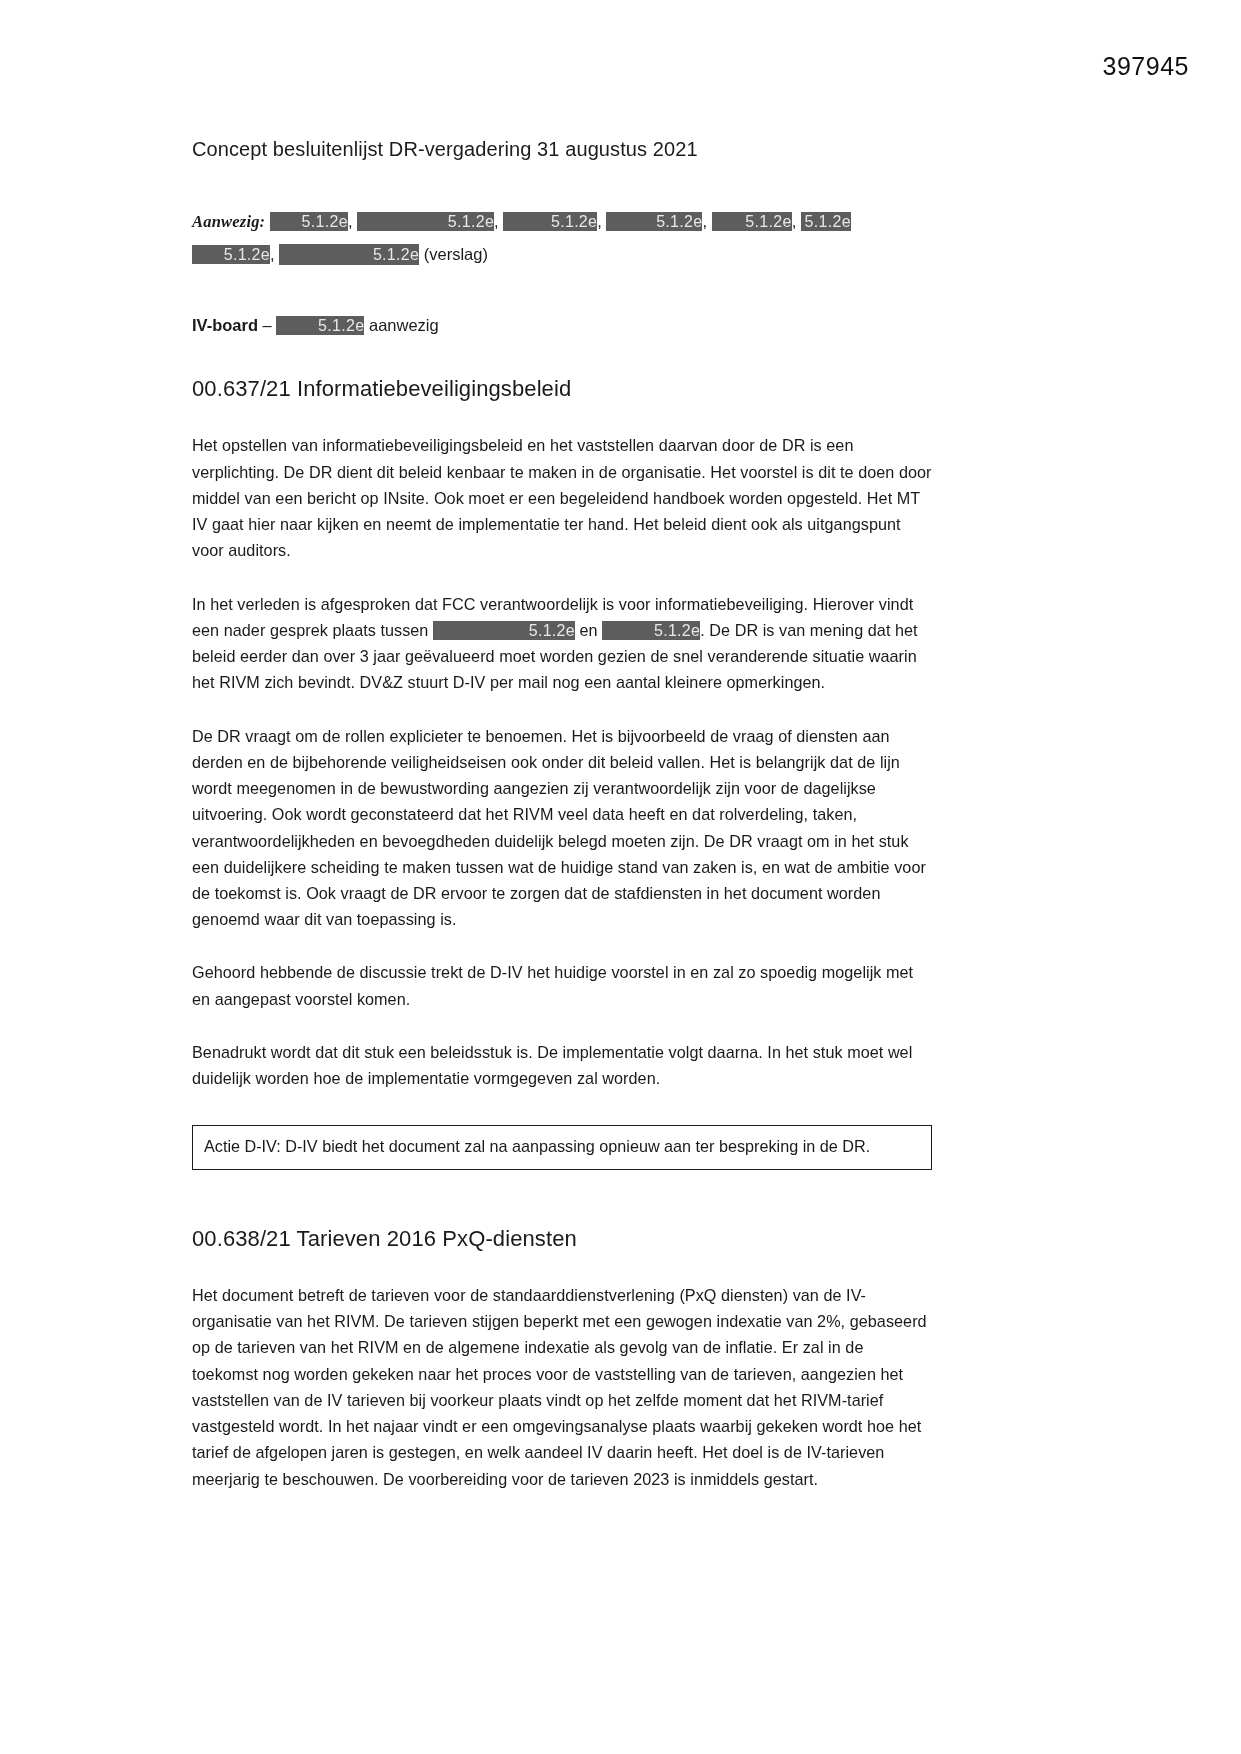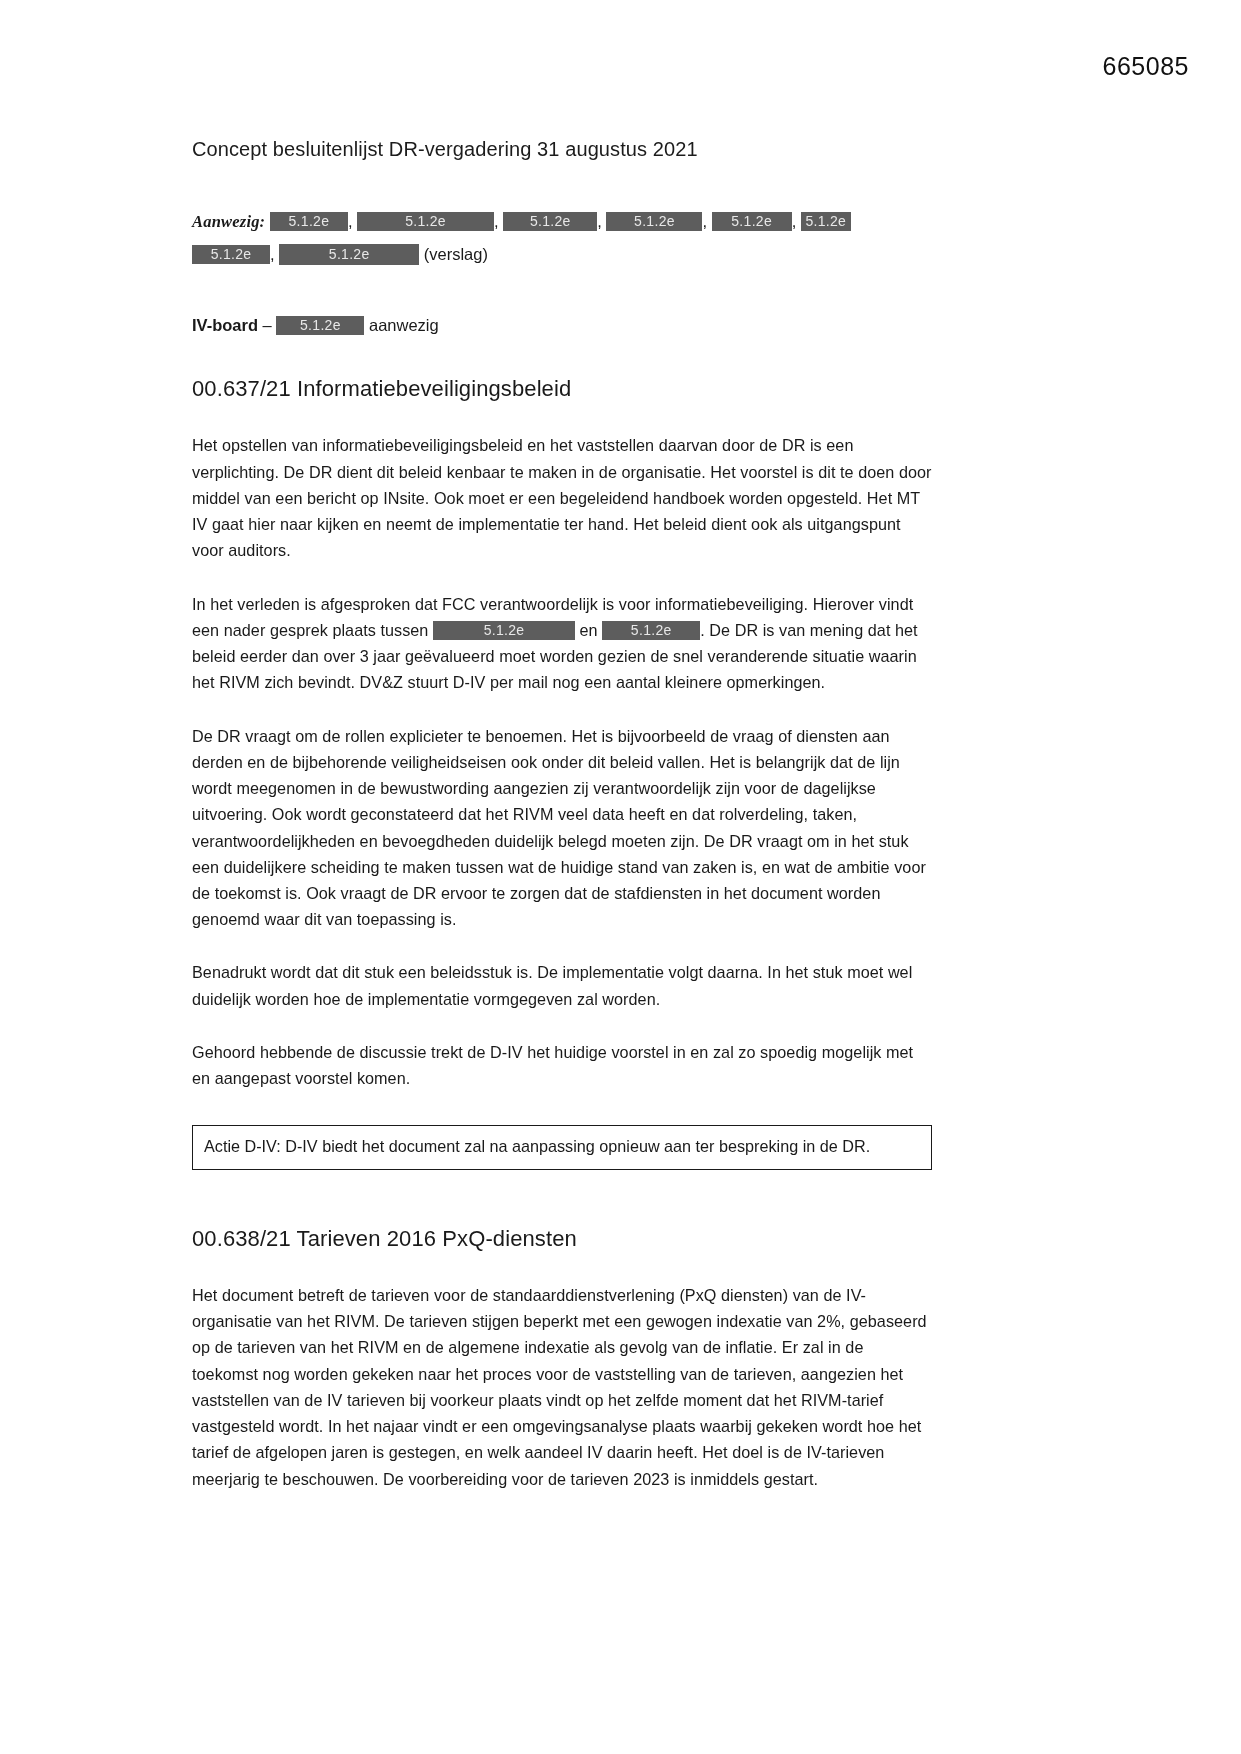--- a/index.html
+++ b/index.html
@@ -48,22 +48,22 @@
     font-style: italic;
     font-weight: 600;
     font-size: 16.5px;
     letter-spacing: 0.2px;
     font-family: Liberation Serif, serif;
   }
   .redaction {
     display: inline-block;
     background: #5d5d5d;
     color: #e8e8e8;
-    font-size: 14px;
-    text-align: center;
+    font-size: 16px;
+    text-align: right;
     vertical-align: middle;
     line-height: 19px;
     height: 19px;
     letter-spacing: 0.3px;
     position: relative;
     top: -1px;
     overflow: hidden;
     white-space: nowrap;
   }
   .redaction.tall {
@@ -101,21 +101,21 @@
     width: 740px;
   }
   .gap-lg { height: 56px; }
   .inline-red-wrap { white-space: nowrap; }
 </style>
 </head>
 <body>
 
 <div class="page">
 
-  <div class="page-number">665085</div>
+  <div class="page-number">397945</div>
 
   <div class="content">
 
     <div class="doc-title">Concept besluitenlijst DR-vergadering 31 augustus 2021</div>
 
     <div class="attendees">
       <span class="lbl">Aanwezig:</span>
       <span class="inline-red-wrap">
         <span class="redaction" style="width:78px">5.1.2e</span><span class="sep">,</span>
       </span>
@@ -157,23 +157,23 @@
 
     <p class="body">
       <span>In het verleden is afgesproken dat FCC verantwoordelijk is voor informatiebeveiliging. Hierover vindt een nader gesprek plaats tussen</span>
       <span class="redaction" style="width:142px">5.1.2e</span>
       <span>en</span>
       <span class="redaction" style="width:98px">5.1.2e</span><span>. De DR is van mening dat het beleid eerder dan over 3 jaar geëvalueerd moet worden gezien de snel veranderende situatie waarin het RIVM zich bevindt. DV&amp;Z stuurt D-IV per mail nog een aantal kleinere opmerkingen.</span>
     </p>
 
     <p class="body">De DR vraagt om de rollen explicieter te benoemen. Het is bijvoorbeeld de vraag of diensten aan derden en de bijbehorende veiligheidseisen ook onder dit beleid vallen. Het is belangrijk dat de lijn wordt meegenomen in de bewustwording aangezien zij verantwoordelijk zijn voor de dagelijkse uitvoering. Ook wordt geconstateerd dat het RIVM veel data heeft en dat rolverdeling, taken, verantwoordelijkheden en bevoegdheden duidelijk belegd moeten zijn. De DR vraagt om in het stuk een duidelijkere scheiding te maken tussen wat de huidige stand van zaken is, en wat de ambitie voor de toekomst is. Ook vraagt de DR ervoor te zorgen dat de stafdiensten in het document worden genoemd waar dit van toepassing is.</p>
 
+    <p class="body">Gehoord hebbende de discussie trekt de D-IV het huidige voorstel in en zal zo spoedig mogelijk met en aangepast voorstel komen.</p>
+
     <p class="body">Benadrukt wordt dat dit stuk een beleidsstuk is. De implementatie volgt daarna. In het stuk moet wel duidelijk worden hoe de implementatie vormgegeven zal worden.</p>
-
-    <p class="body">Gehoord hebbende de discussie trekt de D-IV het huidige voorstel in en zal zo spoedig mogelijk met en aangepast voorstel komen.</p>
 
     <div class="statement-box">Actie D-IV: D-IV biedt het document zal na aanpassing opnieuw aan ter bespreking in de DR.</div>
 
     <div class="gap-lg"></div>
 
     <div class="section-heading">00.638/21 Tarieven 2016 PxQ-diensten</div>
 
     <p class="body">Het document betreft de tarieven voor de standaarddienstverlening (PxQ diensten) van de IV-organisatie van het RIVM. De tarieven stijgen beperkt met een gewogen indexatie van 2%, gebaseerd op de tarieven van het RIVM en de algemene indexatie als gevolg van de inflatie. Er zal in de toekomst nog worden gekeken naar het proces voor de vaststelling van de tarieven, aangezien het vaststellen van de IV tarieven bij voorkeur plaats vindt op het zelfde moment dat het RIVM-tarief vastgesteld wordt. In het najaar vindt er een omgevingsanalyse plaats waarbij gekeken wordt hoe het tarief de afgelopen jaren is gestegen, en welk aandeel IV daarin heeft. Het doel is de IV-tarieven meerjarig te beschouwen. De voorbereiding voor de tarieven 2023 is inmiddels gestart.</p>
 
 

